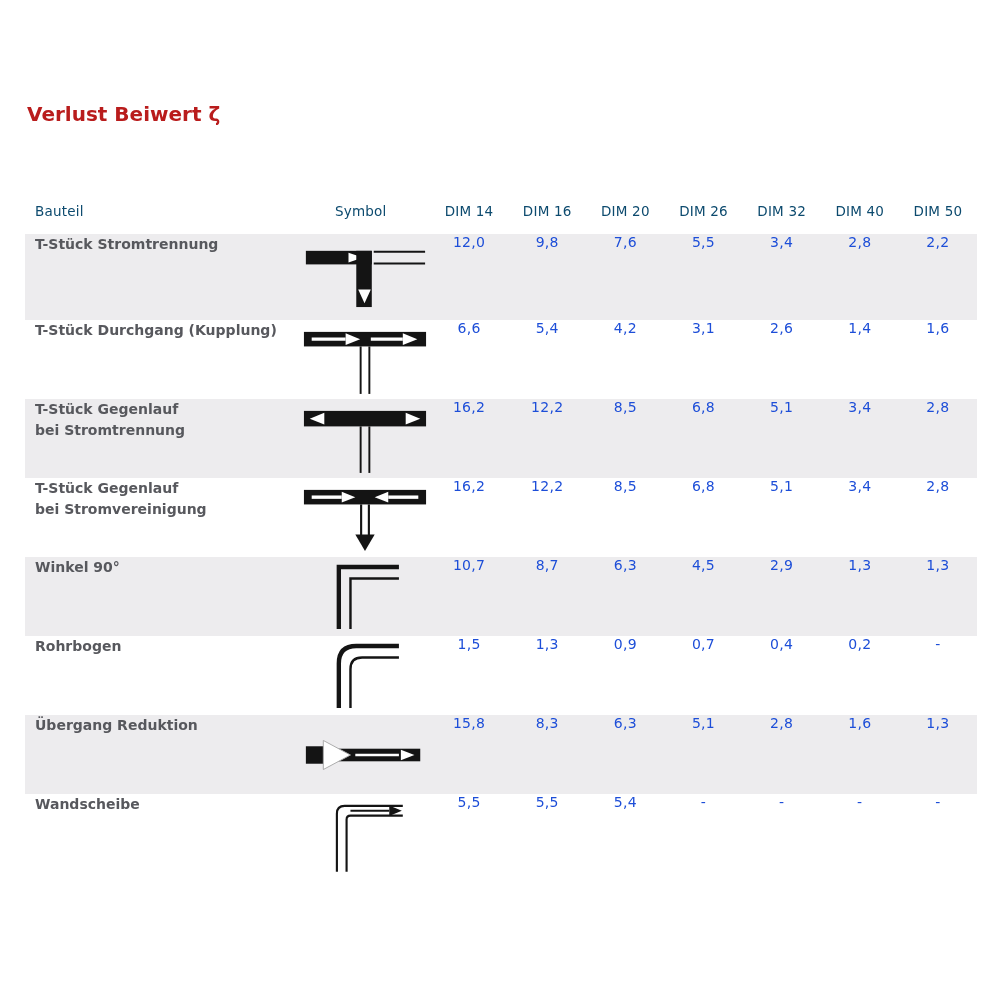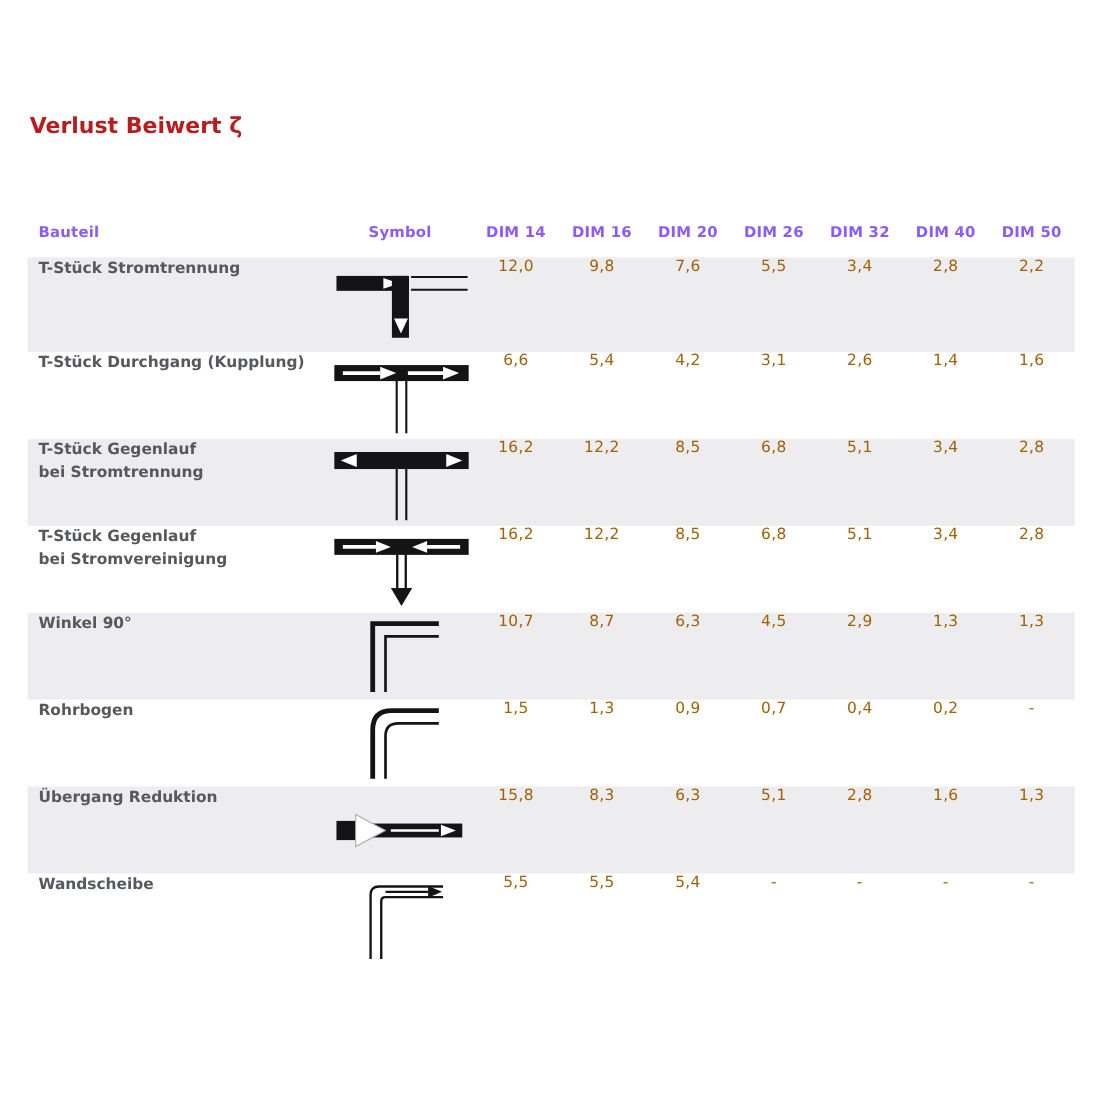--- a/index.html
+++ b/index.html
@@ -2,32 +2,32 @@
 <html><head>
 <meta charset="utf-8">
 <style>
   html,body{margin:0;padding:0;background:#ffffff;}
   body{width:1000px;height:1000px;font-family:"DejaVu Sans",sans-serif;overflow:hidden;}
   .page{padding-top:86px;}
   h1.title{margin:0 0 0 40px;font-size:30px;font-weight:bold;color:#3d4557;letter-spacing:.4px;}
   h2.subtitle{margin:16px 0 0 27px;font-size:20px;font-weight:bold;color:#b91c1c;}
   .zeta-table{margin:62px 0 0 25px;width:952px;}
   .thead{display:flex;align-items:center;height:46px;background:#ffffff;}
-  .th{font-size:13.5px;font-weight:bold;color:#8b5cf6;letter-spacing:.2px;}
+  .th{font-size:13.5px;font-weight:normal;color:#0c4a6e;letter-spacing:.2px;}
   .col-label{width:275px;padding-left:10px;box-sizing:border-box;}
   .col-symbol{width:130px;padding-left:35px;box-sizing:border-box;}
   .col-dim{flex:1;text-align:center;}
   .tr{display:flex;min-height:79px;}
   .tr.tall{min-height:86px;}
   .tr:nth-child(odd){background:#edecee;}
   .td-label{width:275px;padding-left:10px;box-sizing:border-box;font-weight:bold;
             font-size:14px;color:#57585d;white-space:pre-line;line-height:1.5;}
   .td-symbol{width:130px;display:flex;align-items:center;justify-content:center;}
   .td-symbol svg{display:block;}
-  .td-dim{flex:1;text-align:center;font-size:14px;color:#a16207;letter-spacing:.3px;}
+  .td-dim{flex:1;text-align:center;font-size:14px;color:#1d4ed8;letter-spacing:.3px;}
 </style>
 </head>
 <body>
 
 <div class="page">
   <h2 class="subtitle">Verlust Beiwert ζ</h2>
 
   <div class="zeta-table">
     <div class="thead" id="thead">
         <div class="th col-label">Bauteil</div>

